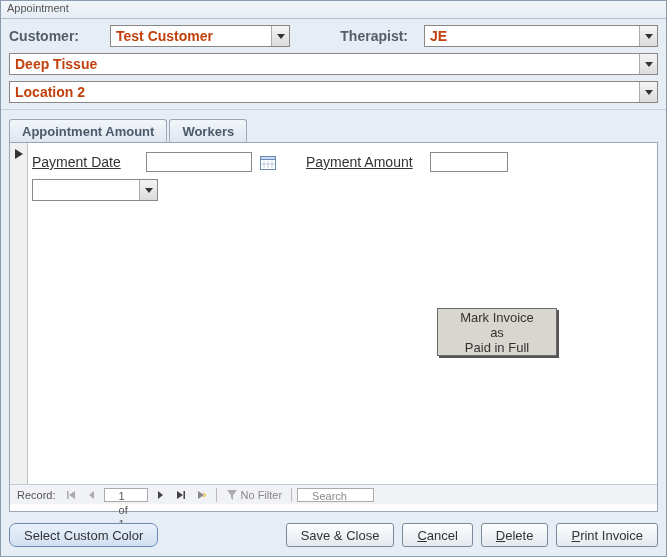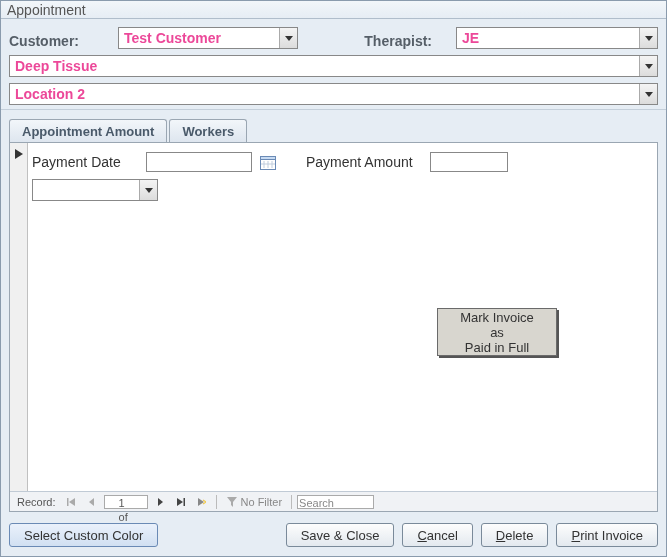--- a/index.html
+++ b/index.html
@@ -13,35 +13,35 @@
     overflow: hidden;
   }
   .window {
     width: 667px; height: 557px;
     background: #e6edf4;
     border: 1px solid #8a9bad;
     position: relative;
   }
   .titlebar {
     height: 18px;
-    font-size: 14px;
+    font-size: 11px;
     color: #555;
     padding: 1px 20px 0 6px;
     border-bottom: 1px solid #b0bdcb;
     background: linear-gradient(#f2f6fa, #e6edf4);
   }
   .form-area {
     padding: 4px 8px 2px 8px;
     border-bottom: 1px solid #c4cfda;
   }
   .form-row {
     display: flex;
-    align-items: flex-end;
+    align-items: center;
     min-height: 26px;
-    gap: 14px;
+    gap: 6px;
     margin-bottom: 2px;
   }
   .lbl {
     font-size: 14px;
     font-weight: bold;
     color: #555e67;
   }
   .lbl-customer { width: 95px; }
   .lbl-therapist { width: 90px; text-align: right; padding-right: 10px; }
   .lbl-type { width: 95px; }
@@ -52,21 +52,21 @@
     align-items: stretch;
     height: 22px;
     border: 1px solid #888;
     background: #fff;
   }
   .combo-text {
     flex: 1;
     padding: 2px 5px;
     font-size: 14px;
     font-weight: bold;
-    color: #ec4899;
+    color: #c2410c;
     line-height: 17px;
     white-space: nowrap;
     overflow: hidden;
   }
   .combo-btn {
     width: 18px;
     background: linear-gradient(#f4f4f4, #dcdcdc);
     border-left: 1px solid #aaa;
     display: flex;
     align-items: center;
@@ -118,21 +118,21 @@
     background: #f0f0f0;
     border-right: 1px solid #c0c0c0;
     display: flex;
     align-items: flex-start;
     justify-content: center;
   }
   .record-selector svg { margin-top: 6px; width: 8px; height: 10px; }
 
   .detail {
     position: absolute;
-    left: 22px; top: 2px; right: 12px;
+    left: 22px; top: 2px; right: 12px; text-decoration: underline;
   }
   .detail-row {
     display: flex;
     align-items: center;
     gap: 6px;
     margin-top: 6px;
     height: 22px;
     font-size: 14px;
   }
   .detail-row .dl {
@@ -166,21 +166,21 @@
     align-items: center;
     justify-content: center;
     text-align: center;
     padding: 16px;
     cursor: pointer;
     white-space: pre-line;
   }
 
   .record-nav {
     position: absolute;
-    bottom: 0; left: 0; right: 0;
+    bottom: 7px; left: 0; right: 0;
     height: 20px;
     background: #f0f2f5;
     border-top: 1px solid #c0cad5;
     display: flex;
     align-items: center;
     font-size: 11px;
     color: #555;
     padding-left: 4px;
     gap: 3px;
   }
@@ -202,21 +202,21 @@
   }
   .rn-sep { width:1px; height:14px; background:#bbb; margin:0 2px; }
   .rn-filter { color:#888; display:flex; align-items:center; gap:3px; padding:0 4px;text-align:right; }
   .rn-filter svg { width:12px; height:12px; }
   .rn-search {
     width: 77px; height: 14px;
     border: 1px solid #aaa;
     background: #fff;
     font-size: 11px;
     color: #888;
-    padding: 0 1px;
+    padding: 0 14px;
     line-height: 14px;
   }
 
   .bottom-bar {
     position: absolute;
     bottom: 8px; left: 8px; right: 8px;
     height: 26px;
     display: flex;
     align-items: center;
     gap: 8px;
@@ -229,20 +229,21 @@
     border-radius: 3px;
     font-size: 13px;
     color: #333;
     display: flex;
     align-items: center;
     cursor: pointer;
   }
   .btn.custom-color {
     background: linear-gradient(#eaf1fb,#d1e0f2);
     border-color: #6a8ab5;
+    border-radius: 7px;
   }
   .spacer { flex:1; }
   .underline { text-decoration: underline; }
 </style>
 </head>
 <body>
 
 <div class="window">
   <div class="titlebar">Appointment</div>
 

